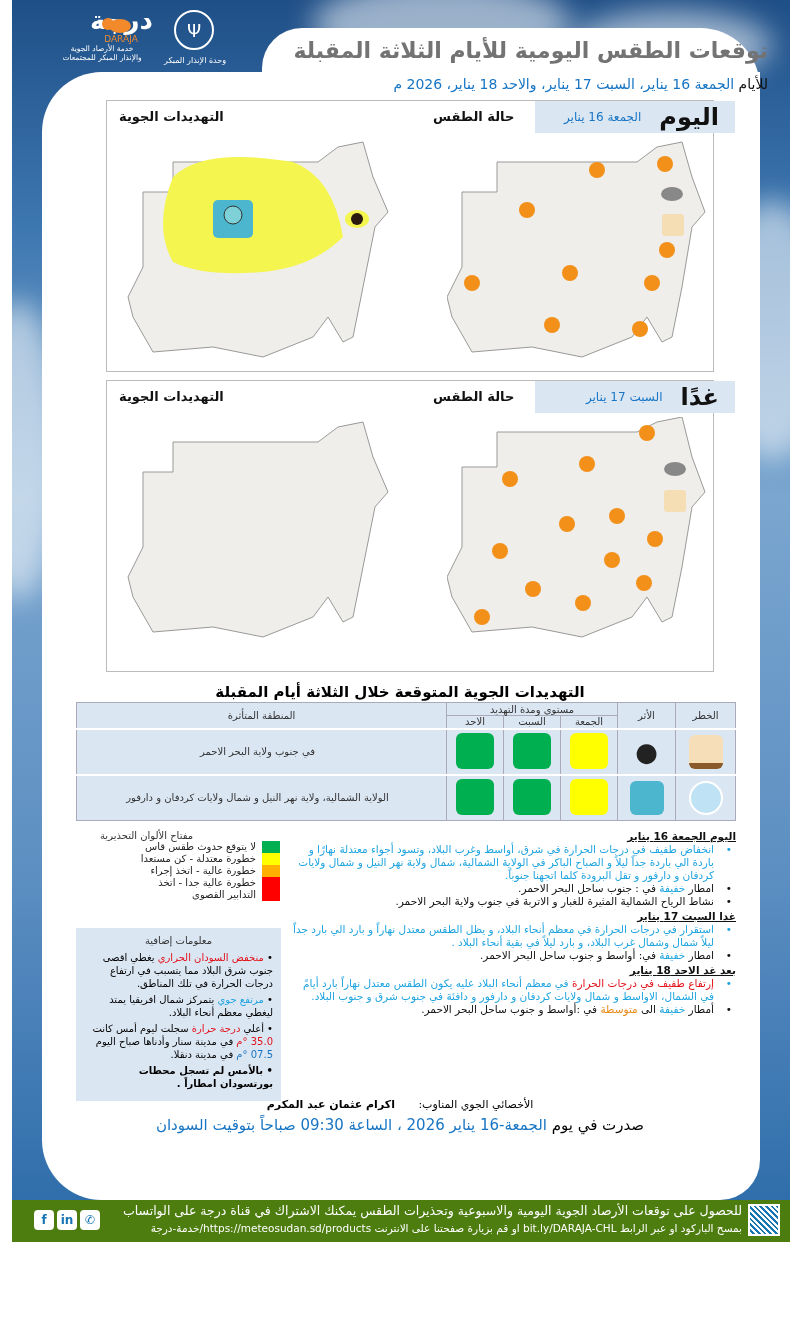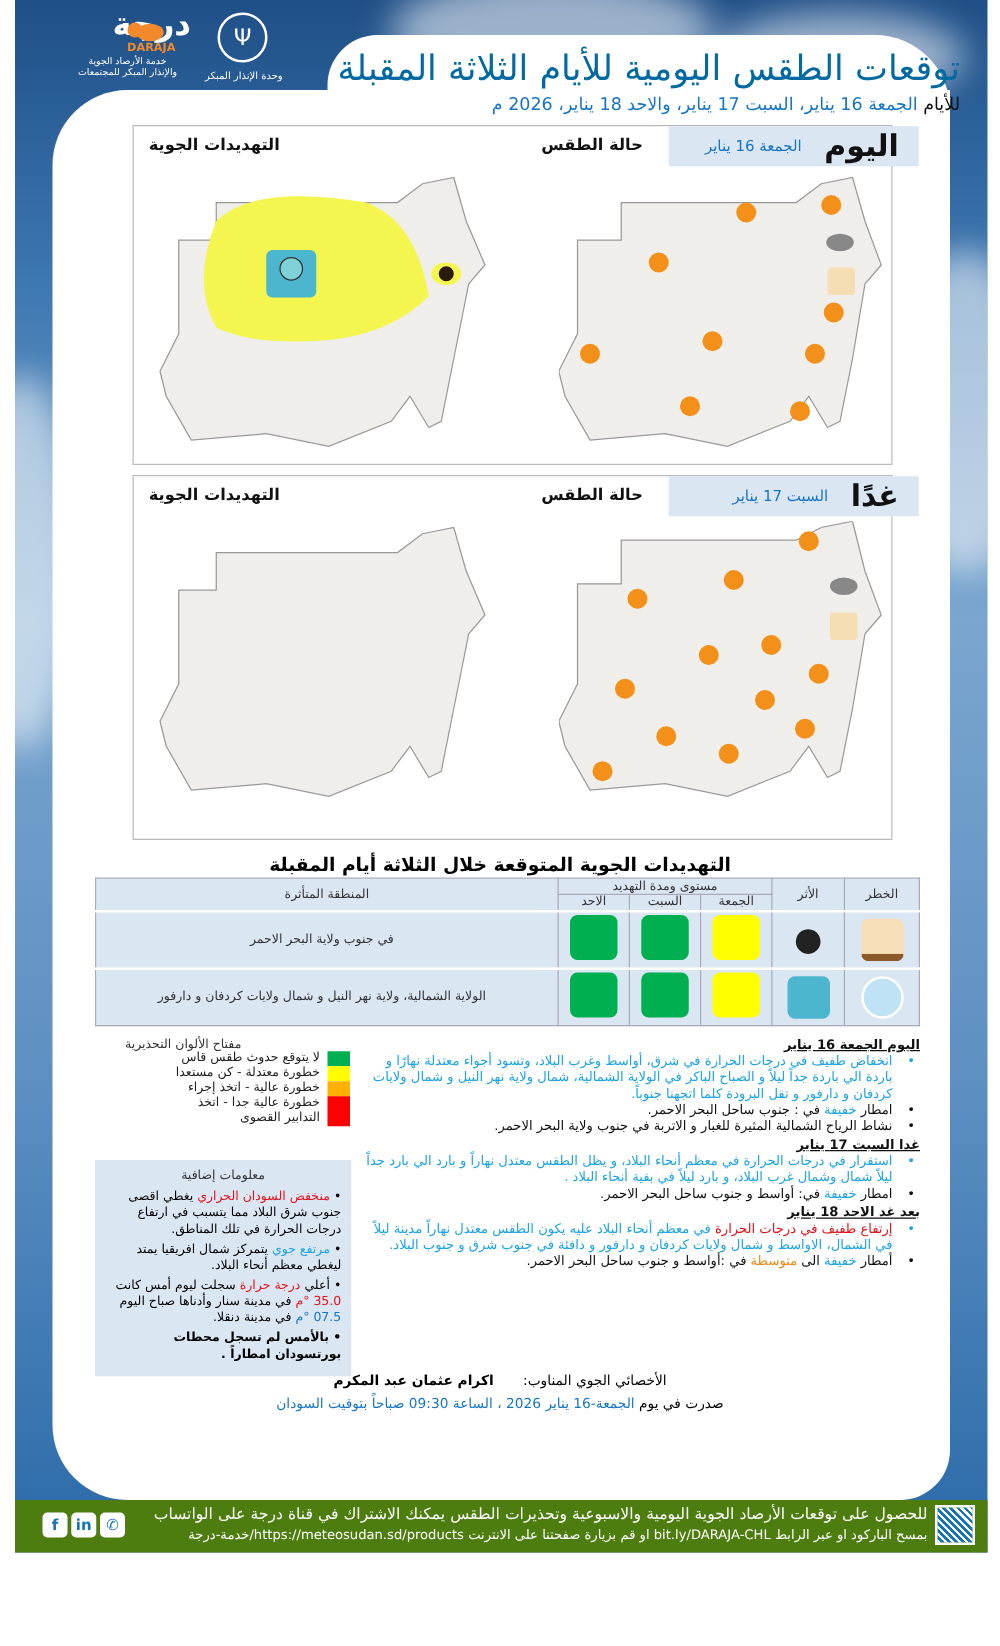--- a/index.html
+++ b/index.html
@@ -6,24 +6,24 @@
 body{width:800px;height:1317px;background:#fff;font-family:"DejaVu Sans",sans-serif;position:relative;overflow:hidden}
 .frame{position:absolute;left:12px;top:0;width:778px;height:1242px;background:linear-gradient(180deg,#1f4f87 0%,#3d77b0 18%,#7aa6cf 40%,#5d8fc2 70%,#2a6aa8 100%);overflow:hidden}
 .cloud{position:absolute;border-radius:50%;background:rgba(255,255,255,.55);filter:blur(14px)}
 .sheet{position:absolute;left:42px;top:28px;width:718px;height:1180px;background:#fff;border-radius:60px 60px 40px 60px}
 .headband{position:absolute;left:12px;top:0;width:250px;height:82px}
 .logo-unit{position:absolute;left:152px;top:10px;width:60px;text-align:center;color:#fff}
 .logo-ring{width:40px;height:40px;border:2px solid #fff;border-radius:50%;margin:0 auto;display:flex;align-items:center;justify-content:center;font-size:18px;color:#fff}
 .logo-unit .cap{font-size:8px;margin-top:6px;white-space:nowrap}
 .logo-daraja{position:absolute;left:40px;top:6px;width:100px;text-align:center;color:#fff}
 .logo-daraja .word{font-size:26px;font-weight:bold;line-height:28px;margin-left:38px}
-.logo-daraja .latin{font-size:9px;color:#f08a2c;font-weight:bold;margin-left:38px}
+.logo-daraja .latin{font-size:9px;color:#f08a2c;font-weight:normal;margin-left:38px}
 .logo-daraja .cap{font-size:7.5px;line-height:9px;white-space:nowrap}
 .sunc{position:absolute;left:46px;top:8px;width:34px;height:20px}
-.title{position:absolute;right:32px;top:38px;font-size:28px;font-weight:normal;color:#0369a1;direction:rtl}
+.title{position:absolute;right:32px;top:38px;font-size:22px;font-weight:bold;color:#737373;direction:rtl}
 .subtitle{position:absolute;right:32px;top:76px;font-size:14px;direction:rtl;color:#111}
 .subtitle .hl{color:#1775c4}
 .panel{position:absolute;left:106px;width:608px;background:#fff;border:1px solid #bbb}
 .panel.p1{top:100px;height:272px}
 .panel.p2{top:380px;height:292px}
 .dayband{position:absolute;right:-22px;top:0;width:200px;height:32px;background:#dbe6f3;direction:rtl;display:flex;align-items:center;padding-right:16px}
 .dayband .big{font-size:24px;font-weight:bold;color:#111;margin-left:18px}
 .dayband .date{font-size:12px;color:#1775c4}
 .colhead{position:absolute;top:8px;font-size:13px;font-weight:bold;color:#111}
 .map{position:absolute;top:36px}
@@ -45,21 +45,21 @@
 .red{color:#e3121b}.blue{color:#1ea4e0}.orange{color:#e98a1a}.dblue{color:#1775c4}
 .summary{position:absolute;left:288px;top:828px;width:448px;direction:rtl;font-size:10.5px;line-height:13px;color:#111}
 .summary .st{font-size:11px;margin-bottom:12px}
 .summary .dh{text-decoration:underline;font-weight:bold;margin-top:2px}
 .summary ul{list-style:none}
 .summary li{position:relative;padding-right:22px}
 .summary li:before{content:"•";position:absolute;right:4px}
 .summary li.cy{color:#1ea4e0}
 .sign{position:absolute;left:0;width:800px;top:1098px;text-align:center;direction:rtl;font-size:11px}
 .sign .n{font-weight:bold;margin-right:20px}
-.issued{position:absolute;left:0;width:800px;top:1116px;text-align:center;direction:rtl;font-size:11px}
+.issued{position:absolute;left:0;width:800px;top:1116px;text-align:center;direction:rtl;font-size:15px}
 .footer{position:absolute;left:12px;top:1200px;width:778px;height:42px;background:#4d7c0f;color:#fff;direction:rtl}
 .qr{position:absolute;right:10px;top:4px;width:32px;height:32px;border:2px solid #fff;background:repeating-linear-gradient(45deg,#fff 0 2px,#1775b4 2px 4px)}
 .ft1{position:absolute;right:48px;top:3px;font-size:12.5px;white-space:nowrap}
 .ft2{position:absolute;right:48px;top:22px;font-size:10.5px;white-space:nowrap}
 .social{position:absolute;left:22px;top:10px;display:flex;gap:3px;direction:ltr}
 .social span{width:20px;height:20px;background:#fff;color:#1775b4;border-radius:4px;font-size:12px;font-weight:bold;display:flex;align-items:center;justify-content:center}
 </style>
 </head>
 <body>
 
@@ -231,21 +231,21 @@
     <li><span>امطار</span> <span class="blue">خفيفة</span> <span>في : جنوب ساحل البحر الاحمر.</span></li>
     <li>نشاط الرياح الشمالية المثيرة للغبار و الاتربة في جنوب ولاية البحر الاحمر.</li>
   </ul>
   <div class="dh">غدا   السبت 17 يناير</div>
   <ul>
     <li class="cy">استقرار في درجات الحرارة في معظم أنحاء البلاد، و يظل الطقس معتدل نهاراً  و بارد الي بارد جداً ليلاً شمال وشمال غرب البلاد،  و بارد ليلاً في بقية أنحاء البلاد .</li>
     <li><span>امطار</span> <span class="blue">خفيفة</span> <span>في: أواسط و جنوب ساحل البحر الاحمر.</span></li>
   </ul>
   <div class="dh">بعد غد الاحد 18 يناير</div>
   <ul>
-    <li class="cy"><span class="red">إرتفاع طفيف في درجات الحرارة</span> <span>في معظم أنحاء البلاد عليه يكون الطقس معتدل نهاراً مدينة ليلاً في الشمال، الاواسط و شمال ولايات كردفان و دارفور و دافئة في جنوب شرق و جنوب البلاد.</span></li>
+    <li class="cy"><span class="red">إرتفاع طفيف في درجات الحرارة</span> <span>في معظم أنحاء البلاد عليه يكون الطقس معتدل نهاراً بارد أيامً في الشمال، الاواسط و شمال ولايات كردفان و دارفور و دافئة في جنوب شرق و جنوب البلاد.</span></li>
     <li><span>أمطار</span> <span class="blue">خفيفة</span> <span>الى</span> <span class="orange">متوسطة</span> <span>في :أواسط  و جنوب ساحل البحر الاحمر.</span></li>
   </ul>
 </div>
 
 <div class="sign">
   <span>الأخصائي الجوي المناوب:</span>
   <span class="n">اكرام عثمان عبد المكرم</span>
 </div>
 <div class="issued">
   <span>صدرت في يوم</span>

